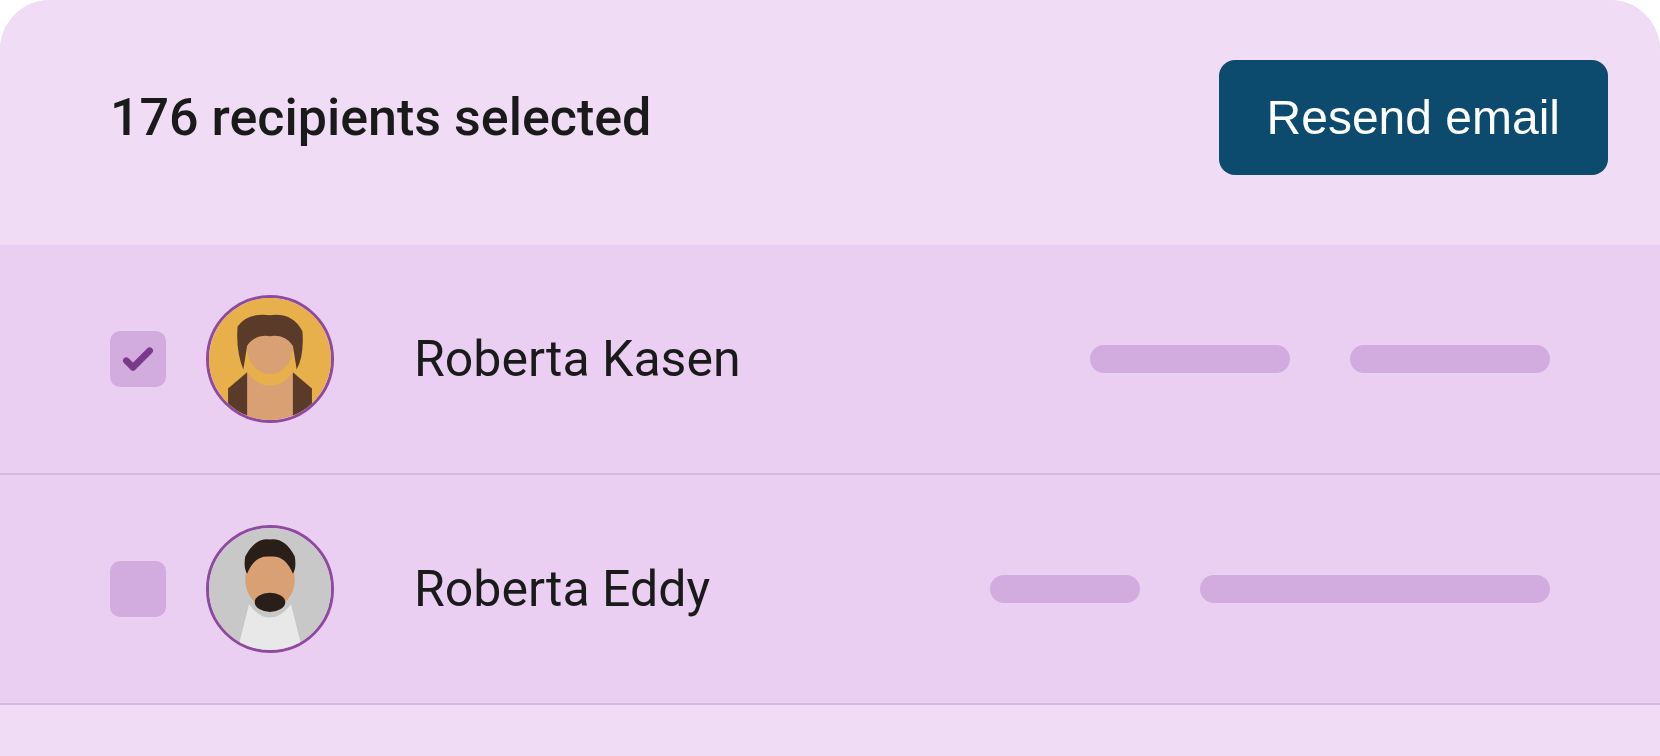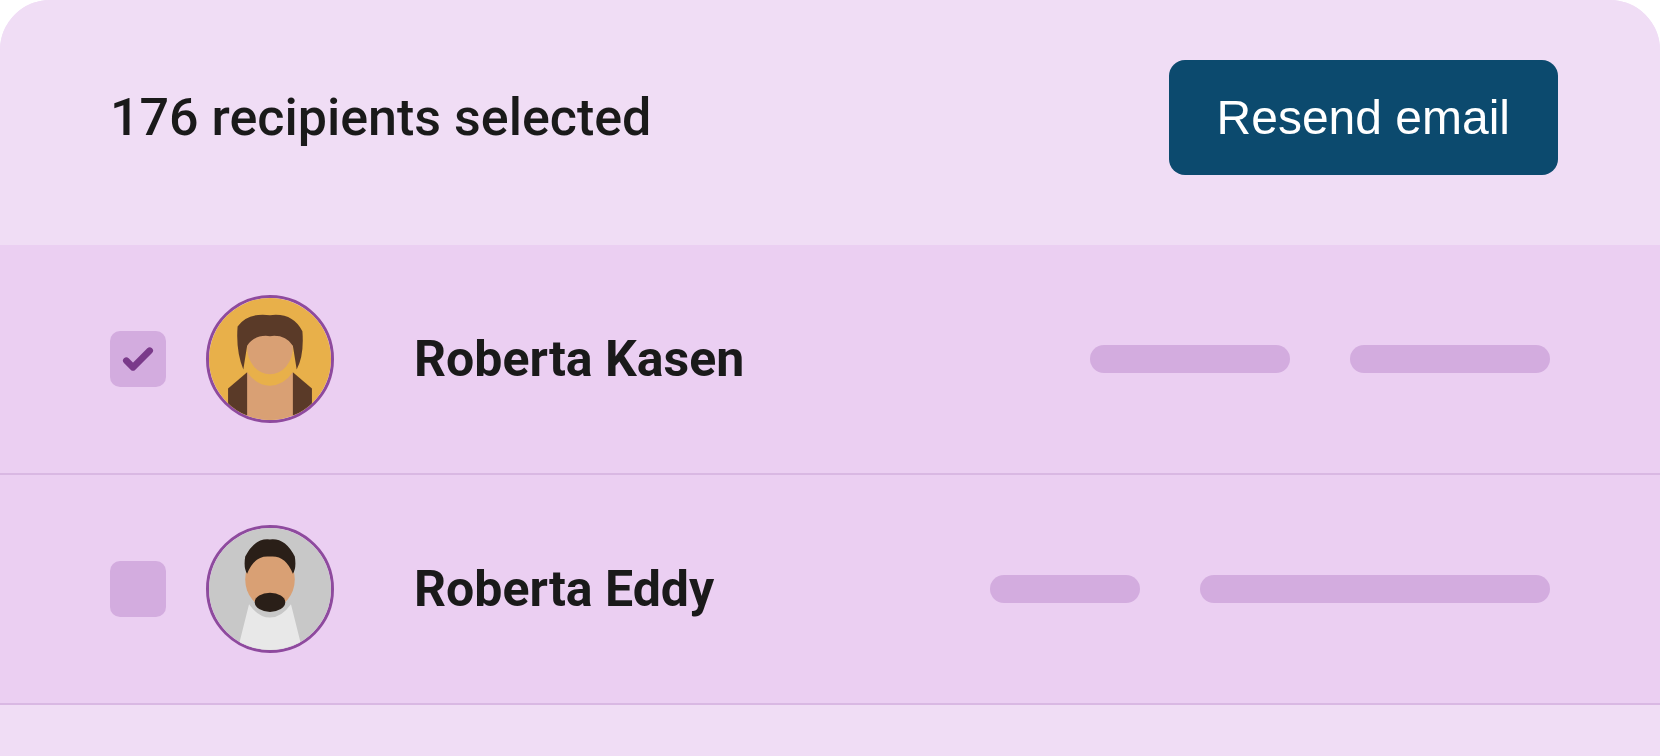--- a/index.html
+++ b/index.html
@@ -17,21 +17,21 @@
       background: #f0ddf5;
       border-radius: 50px 50px 0 0;
       width: 1660px;
       height: 756px;
       overflow: hidden;
     }
     .header {
       display: flex;
       justify-content: space-between;
       align-items: center;
-      padding: 60px 102px 70px 110px;
+      padding: 60px 52px 70px 110px;
       background: #f0ddf5;
     }
     .header-title {
       font-size: 52px;
       font-weight: 500;
       color: #1a1a1a;
     }
     .resend-button {
       background: #0c4a6e;
       color: #fff;
@@ -77,21 +77,21 @@
       display: flex;
       align-items: center;
       justify-content: center;
     }
     .avatar svg {
       width: 100%;
       height: 100%;
     }
     .name {
       font-size: 50px;
-      font-weight: 700;
+      font-weight: 400;
       color: #1a1a1a;
       flex: 0 0 auto;
       margin-left: 40px;
       width: 480px;
     }
     .placeholder-group {
       display: flex;
       gap: 60px;
       flex: 1;
       justify-content: flex-end;

